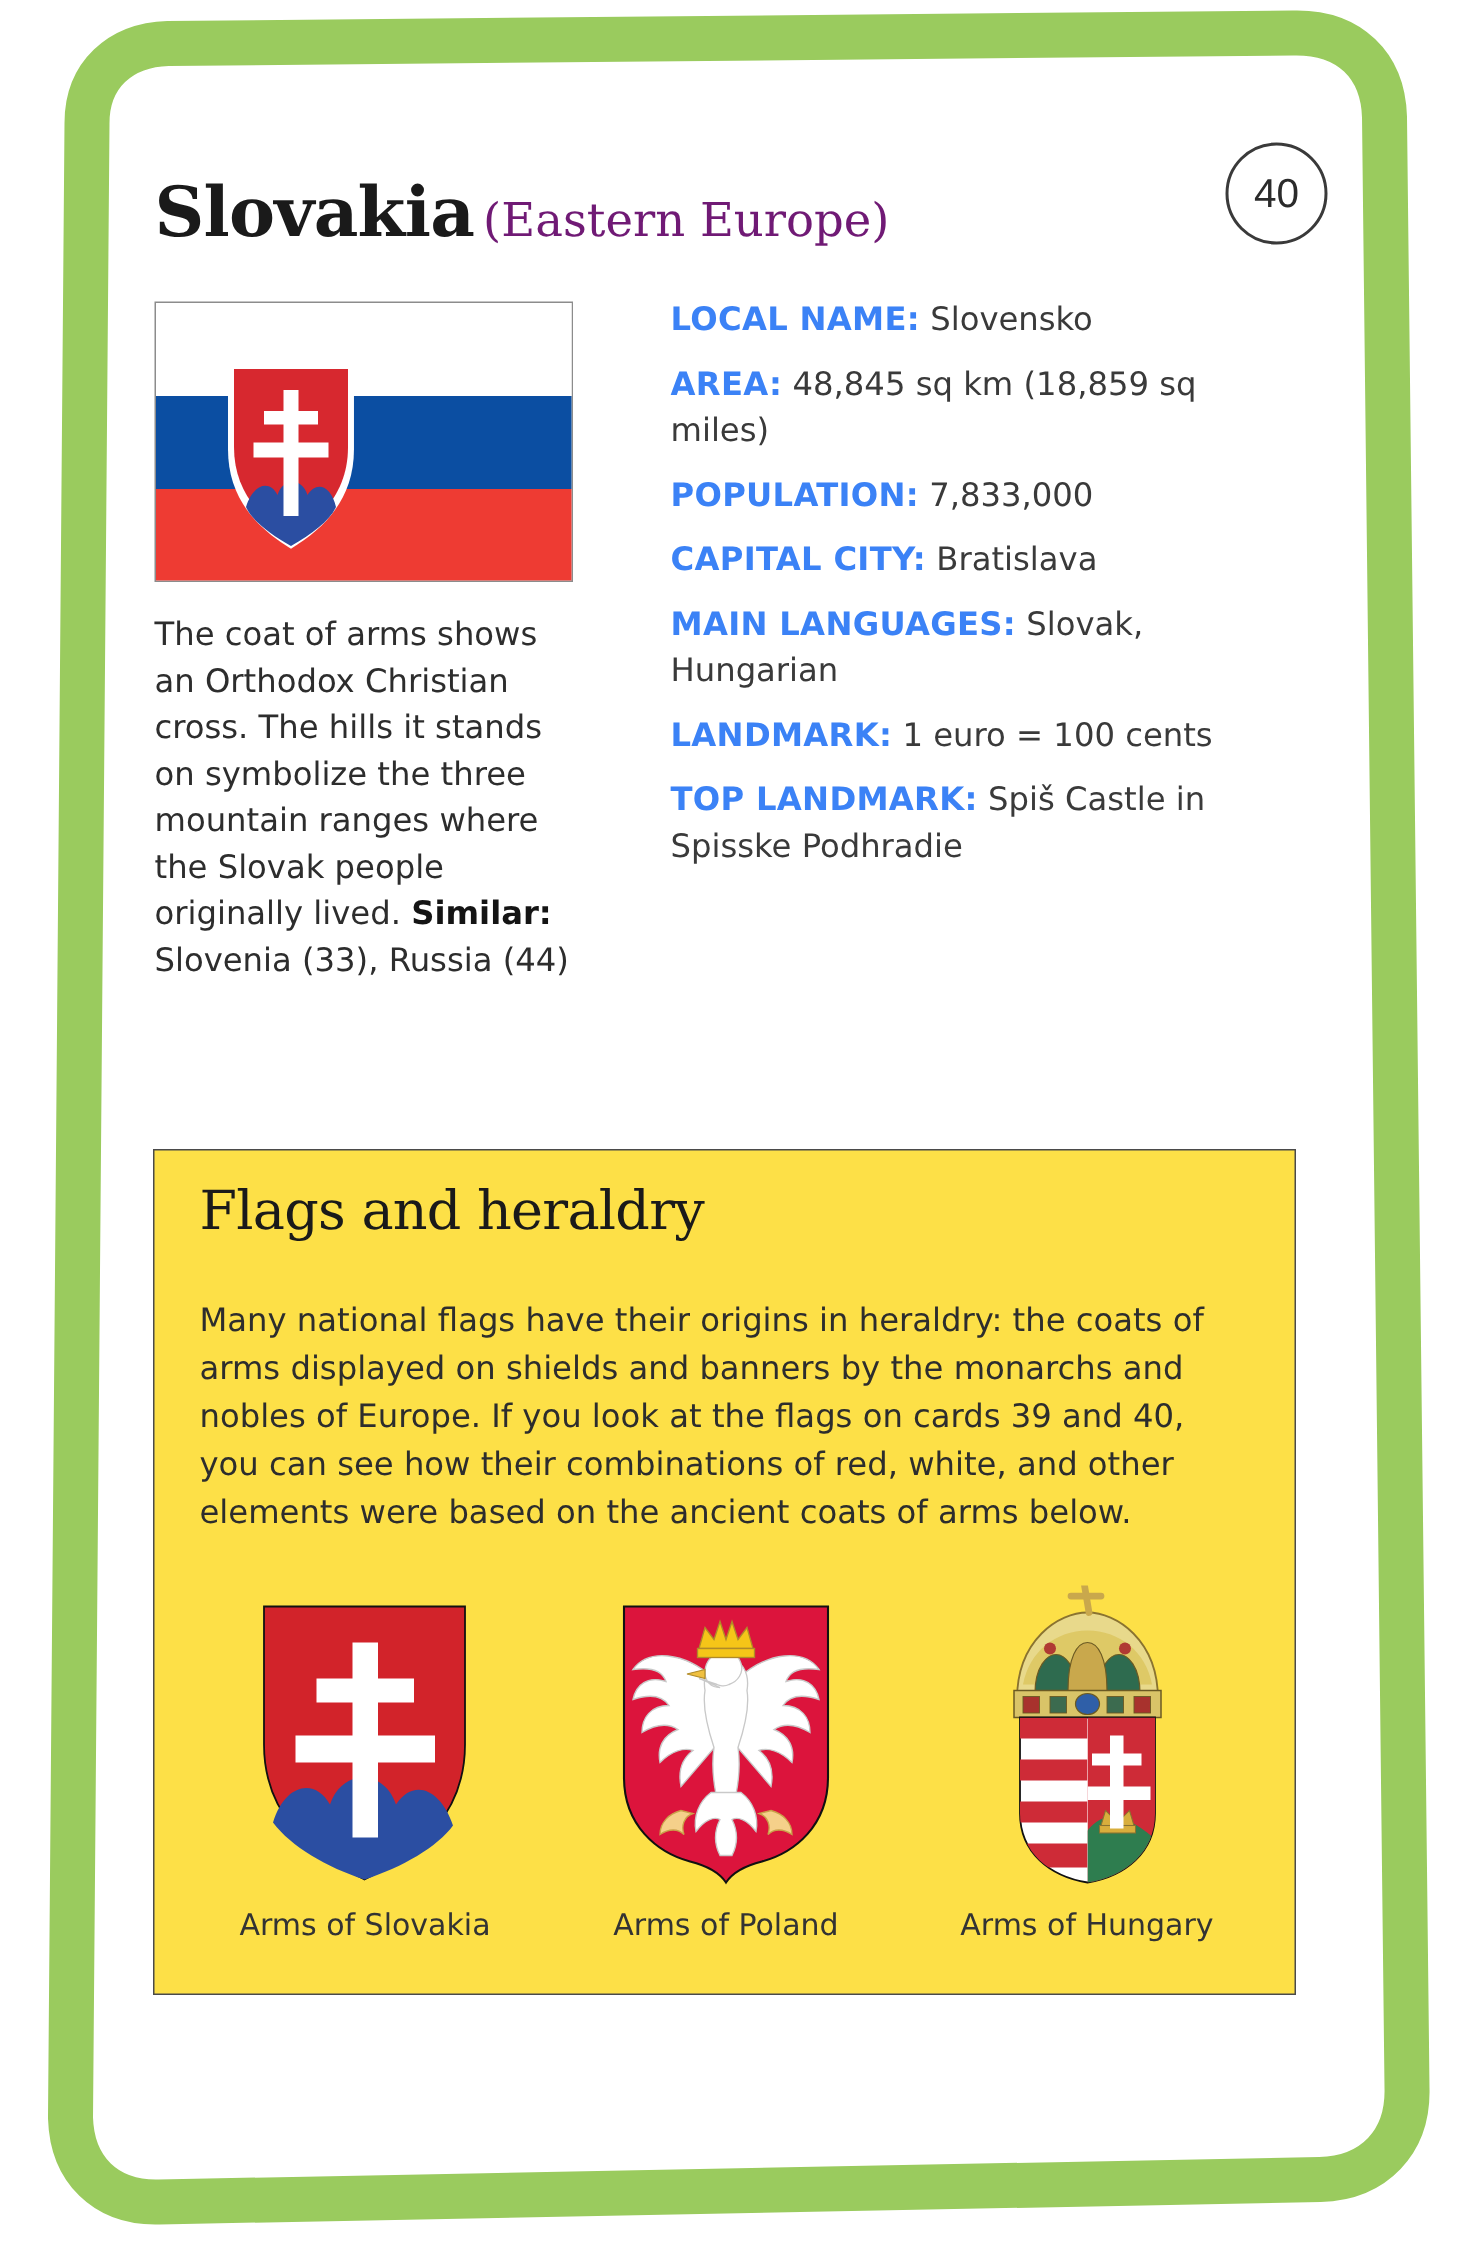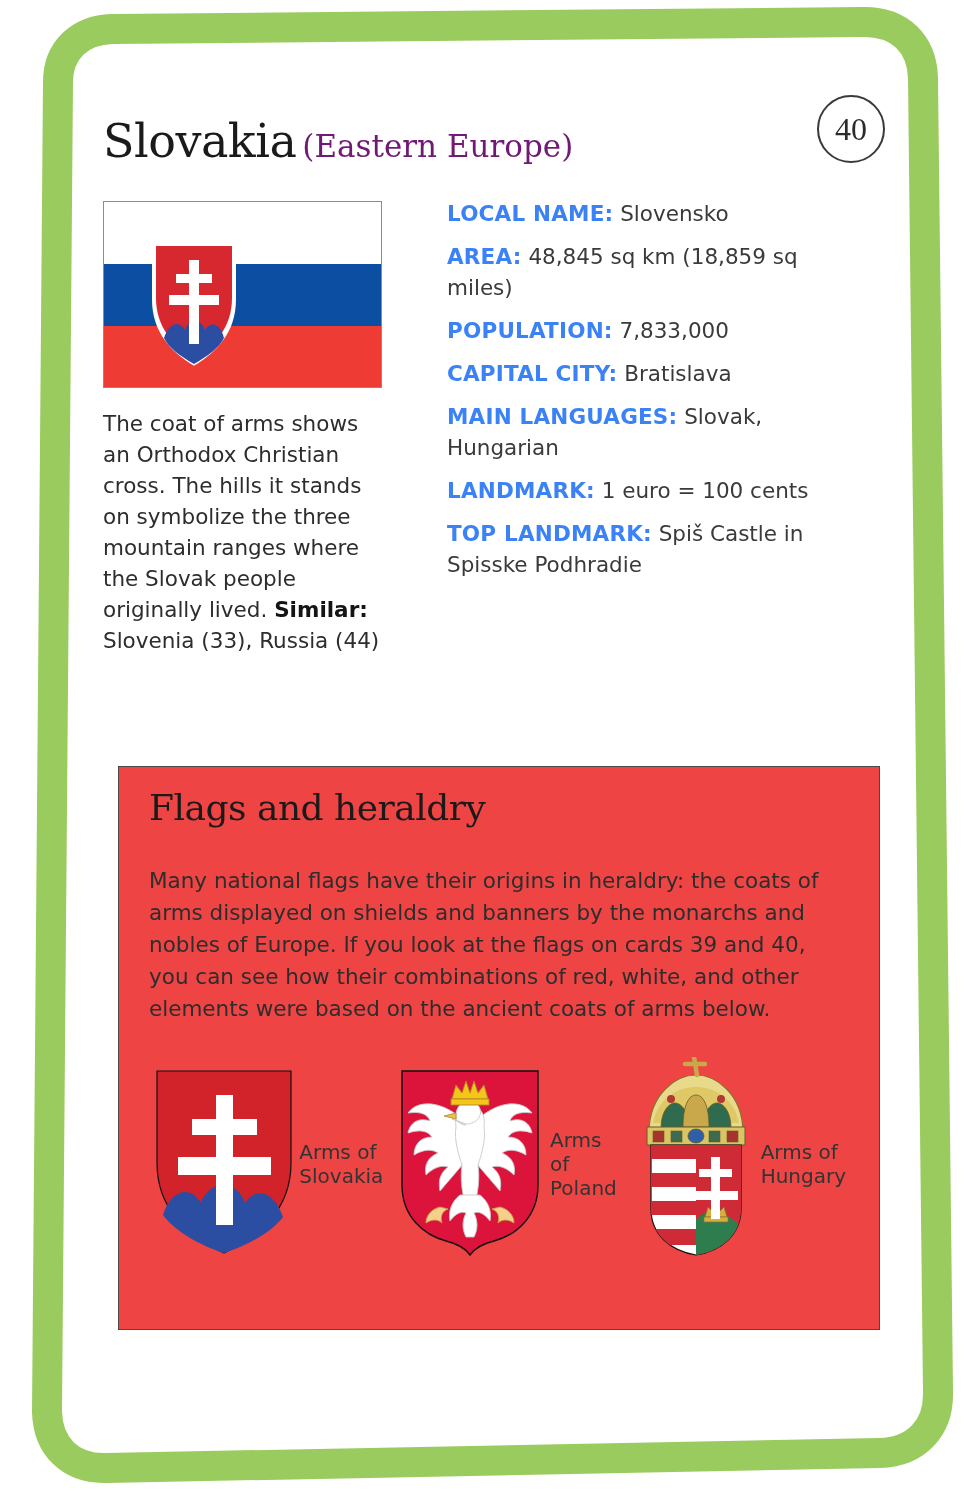--- a/index.html
+++ b/index.html
@@ -15,43 +15,43 @@
   }
   .frame-svg{position:absolute;left:0;top:0;width:975px;height:1500px;}
 
   
   .title-row{
     position:absolute;left:103px;top:118px;width:700px;
   }
   .title{
     font-family:"DejaVu Serif", serif;
     font-size:46px;
-    font-weight:400;
+    font-weight:700;
     color:#1a1a1a;
     letter-spacing:-0.5px;
     line-height:1;
     display:inline;
     margin-top:24px;
   }
   .title-sub{
     font-family:"DejaVu Serif", serif;
     font-size:31px;
     font-weight:400;
     color:#701a75;
     display:inline;
     margin-left:6px;
     margin-top:28px;
   }
   .page-badge{
     position:absolute;left:817px;top:95px;
     width:64px;height:64px;border-radius:50%;
     border:2px solid #3a3a3a;
     display:flex;align-items:center;justify-content:center;
-    font-family:Liberation Serif, serif;
-    font-size:32px;color:#2b2b2b;
+    font-family:Liberation Sans, sans-serif;
+    font-size:27px;color:#2b2b2b;
   }
 
   
   .flag-box{
     position:absolute;left:103px;top:201px;width:279px;height:187px;
     border:1px solid #8c8c8c;box-sizing:border-box;
     overflow:hidden;background:#fff;
   }
 
   
@@ -70,38 +70,38 @@
   .fact{margin-bottom:12px;}
   .fact .k{
     font-weight:700;color:#3b82f6;letter-spacing:0.2px;
   }
   .fact .v{color:#3a3a3a;}
 
   
   .heraldry{
     position:absolute;left:102px;top:766px;
     width:762px;height:564px;
-    border:1.6px solid #4a4a4a;box-sizing:border-box;background:#ef4444;margin-left:16px;
+    border:1.6px solid #4a4a4a;box-sizing:border-box;background:#fde047;
   }
   .h-title{
     position:absolute;left:30px;top:20px;
     font-family:"DejaVu Serif", serif;
     font-size:36px;color:#1a1a1a;
     letter-spacing:-0.5px;
   }
   .h-body{
     position:absolute;left:30px;top:98px;width:700px;
     font-size:21.5px;line-height:32px;color:#2d2d2d;
   }
   .arms-row{
     position:absolute;left:20px;top:290px;width:722px;
     display:flex;justify-content:space-around;align-items:flex-end;
   }
   .arms-cell{
-    width:220px;display:flex;flex-direction:row;align-items:center;
+    width:220px;display:flex;flex-direction:column;align-items:center;
   }
   .arms-art{height:200px;display:flex;align-items:flex-end;justify-content:center;}
   .arms-cap{
     margin-top:14px;font-size:20px;color:#333;
     font-family:"DejaVu Sans", sans-serif;
   }
 </style>
 </head>
 <body>
 

